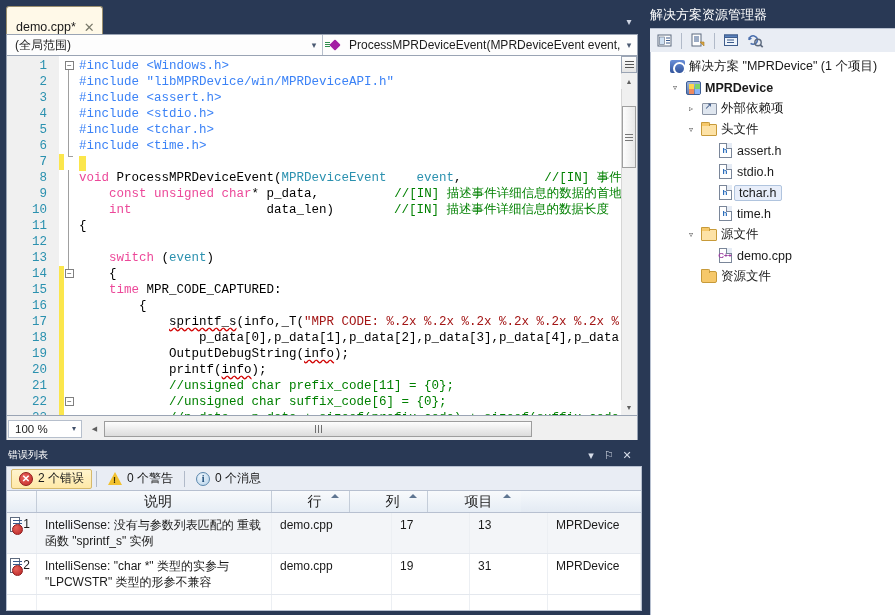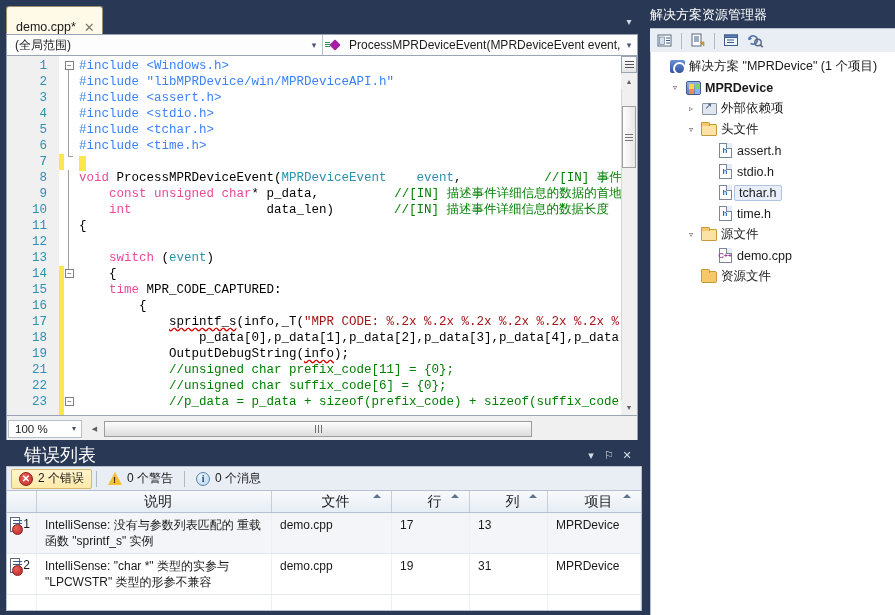--- a/index.html
+++ b/index.html
@@ -318,21 +318,21 @@
 
   
   #error-list {
     position: absolute; left: 0; top: 440px; width: 642px; height: 175px;
     background: #293955;
   }
   #el-header {
     position: absolute; left: 0; top: 4px; width: 642px; height: 22px;
     display: flex; align-items: center;
   }
-  #el-title { color: #ffffff; font-size: 18px; padding-left: 24px; flex: 1; }
+  #el-title { color: #ffffff; font-size: 10px; padding-left: 8px; flex: 1; }
   .el-hdr-btn {
     width: 18px; height: 18px; display: flex; align-items: center; justify-content: center;
     color: #d7dde9; cursor: pointer; font-size: 11px;
   }
   #el-toolbar {
     position: absolute; left: 6px; top: 26px; width: 636px; height: 24px;
     background: #e9edf4;
     border: 1px solid #b7c0d0; border-bottom: none;
     display: flex; align-items: center; padding-left: 4px;
   }
@@ -488,20 +488,21 @@
           <div class="code-row"><span class="ln">10</span><span class="code-text">    <span class="k">int</span>                  data_len)        <span class="cm">//[IN] 描述事件详细信息的数据长度</span></span></div>
           <div class="code-row"><span class="ln">11</span><span class="code-text">{</span></div>
           <div class="code-row"><span class="ln">12</span></div>
           <div class="code-row"><span class="ln">13</span><span class="code-text">    <span class="k">switch</span> (<span class="ty">event</span>)</span></div>
           <div class="code-row"><span class="ln">14</span><span class="code-text">    {</span></div>
           <div class="code-row"><span class="ln">15</span><span class="code-text">    <span class="k">time</span> MPR_CODE_CAPTURED:</span></div>
           <div class="code-row"><span class="ln">16</span><span class="code-text">        {</span></div>
           <div class="code-row"><span class="ln">17</span><span class="code-text">            <span class="err-squiggle">sprintf_s</span>(info,_T(<span class="str">"MPR CODE: %.2x %.2x %.2x %.2x %.2x %.2x %.2x   \r</span></span></div>
           <div class="code-row"><span class="ln">18</span><span class="code-text">                p_data[0],p_data[1],p_data[2],p_data[3],p_data[4],p_data[5],p_d</span></div>
           <div class="code-row"><span class="ln">19</span><span class="code-text">            OutputDebugString(<span class="err-squiggle">info</span>);</span></div>
+          <div class="code-row"><span class="ln">20</span><span class="code-text">            printf(<span class="err-squiggle">info</span>);</span></div>
           <div class="code-row"><span class="ln">21</span><span class="code-text"><span class="cm">            //unsigned char prefix_code[11] = {0};</span></span></div>
           <div class="code-row"><span class="ln">22</span><span class="code-text"><span class="cm">            //unsigned char suffix_code[6] = {0};</span></span></div>
           <div class="code-row"><span class="ln">23</span><span class="code-text"><span class="cm">            //p_data = p_data + sizeof(prefix_code) + sizeof(suffix_code);</span></span></div>
         </div>
       <div id="caret-cell" style="top:100px;"></div>
 
       <div id="ed-vscroll">
         <div id="ed-splitter">
             <div class="sp"></div>
           </div>
@@ -670,24 +671,20 @@
         <span class="ico-info-circle">i</span>
         <span>0 个消息</span>
       </div>
     </div>
 
     <div id="el-grid">
       <div id="el-colhdr">
         <div class="el-col c-icon"></div>
         <div class="el-col c-desc">
           <span>说明</span>
-        </div>
-        <div class="el-col c-file">
-          <span>文件</span>
-          <span class="sort-caret"></span>
         </div>
         <div class="el-col c-line">
           <span>行</span>
           <span class="sort-caret"></span>
         </div>
         <div class="el-col c-col">
           <span>列</span>
           <span class="sort-caret"></span>
         </div>
         <div class="el-col c-proj">

